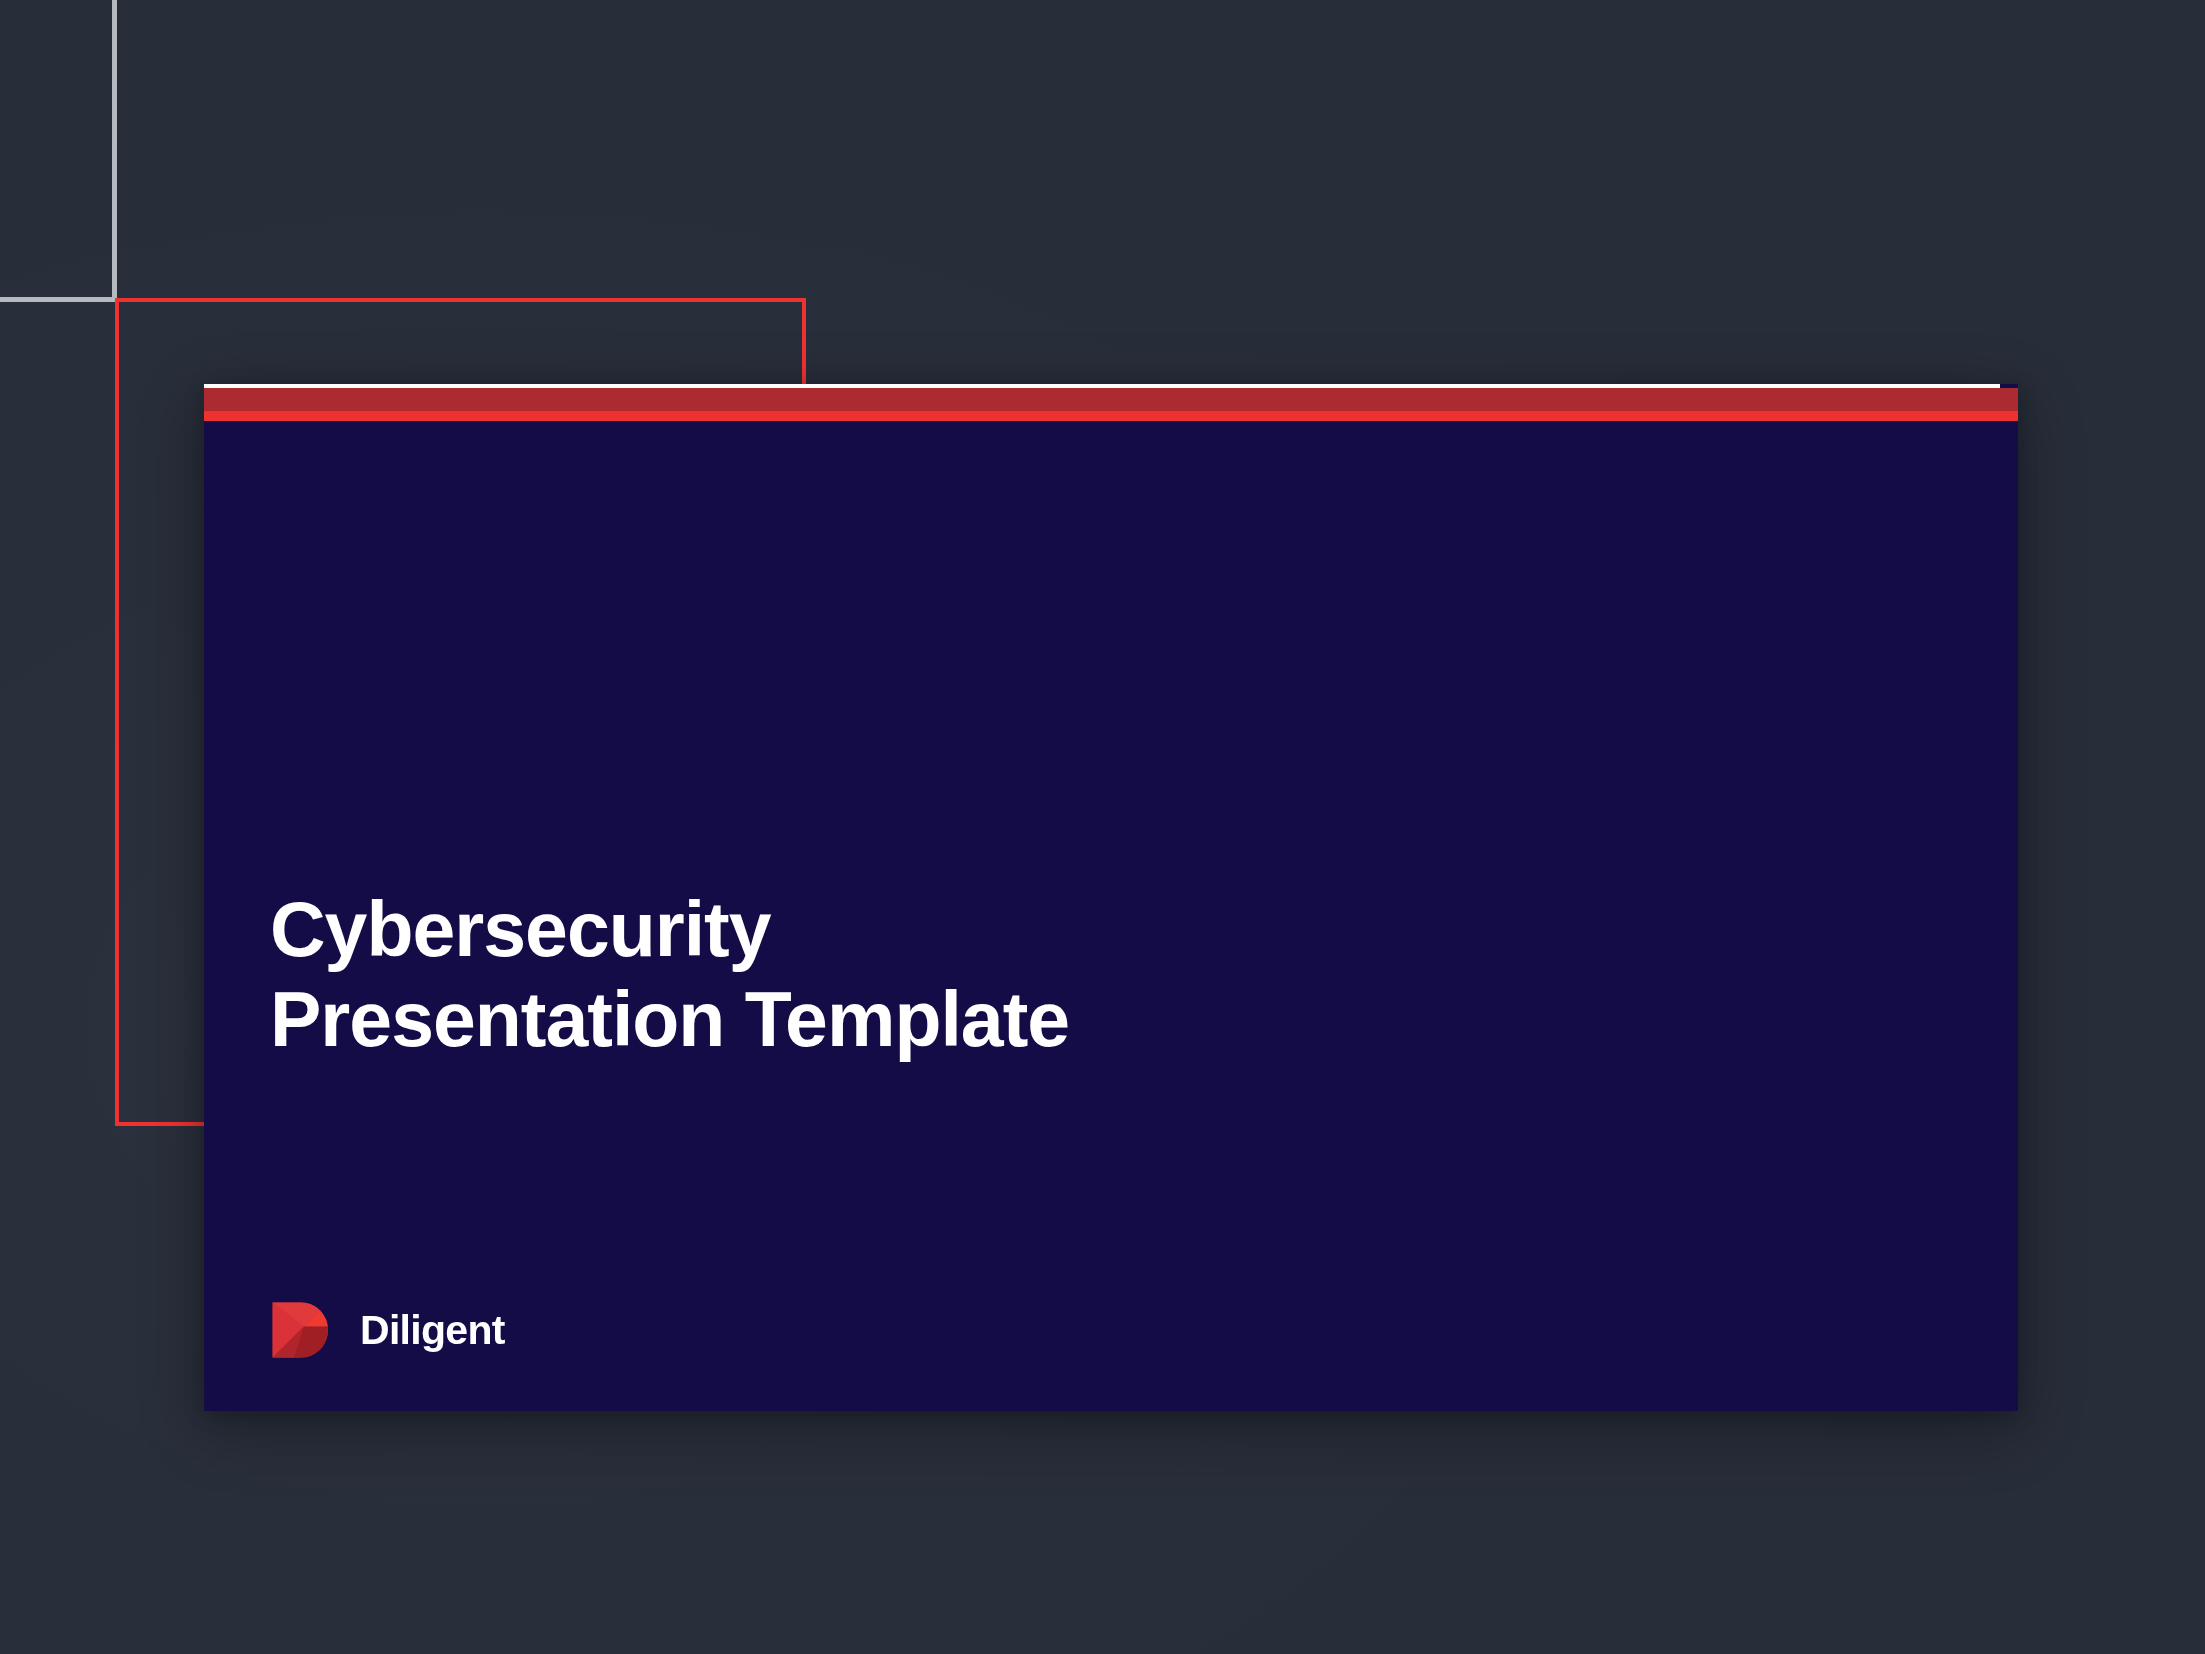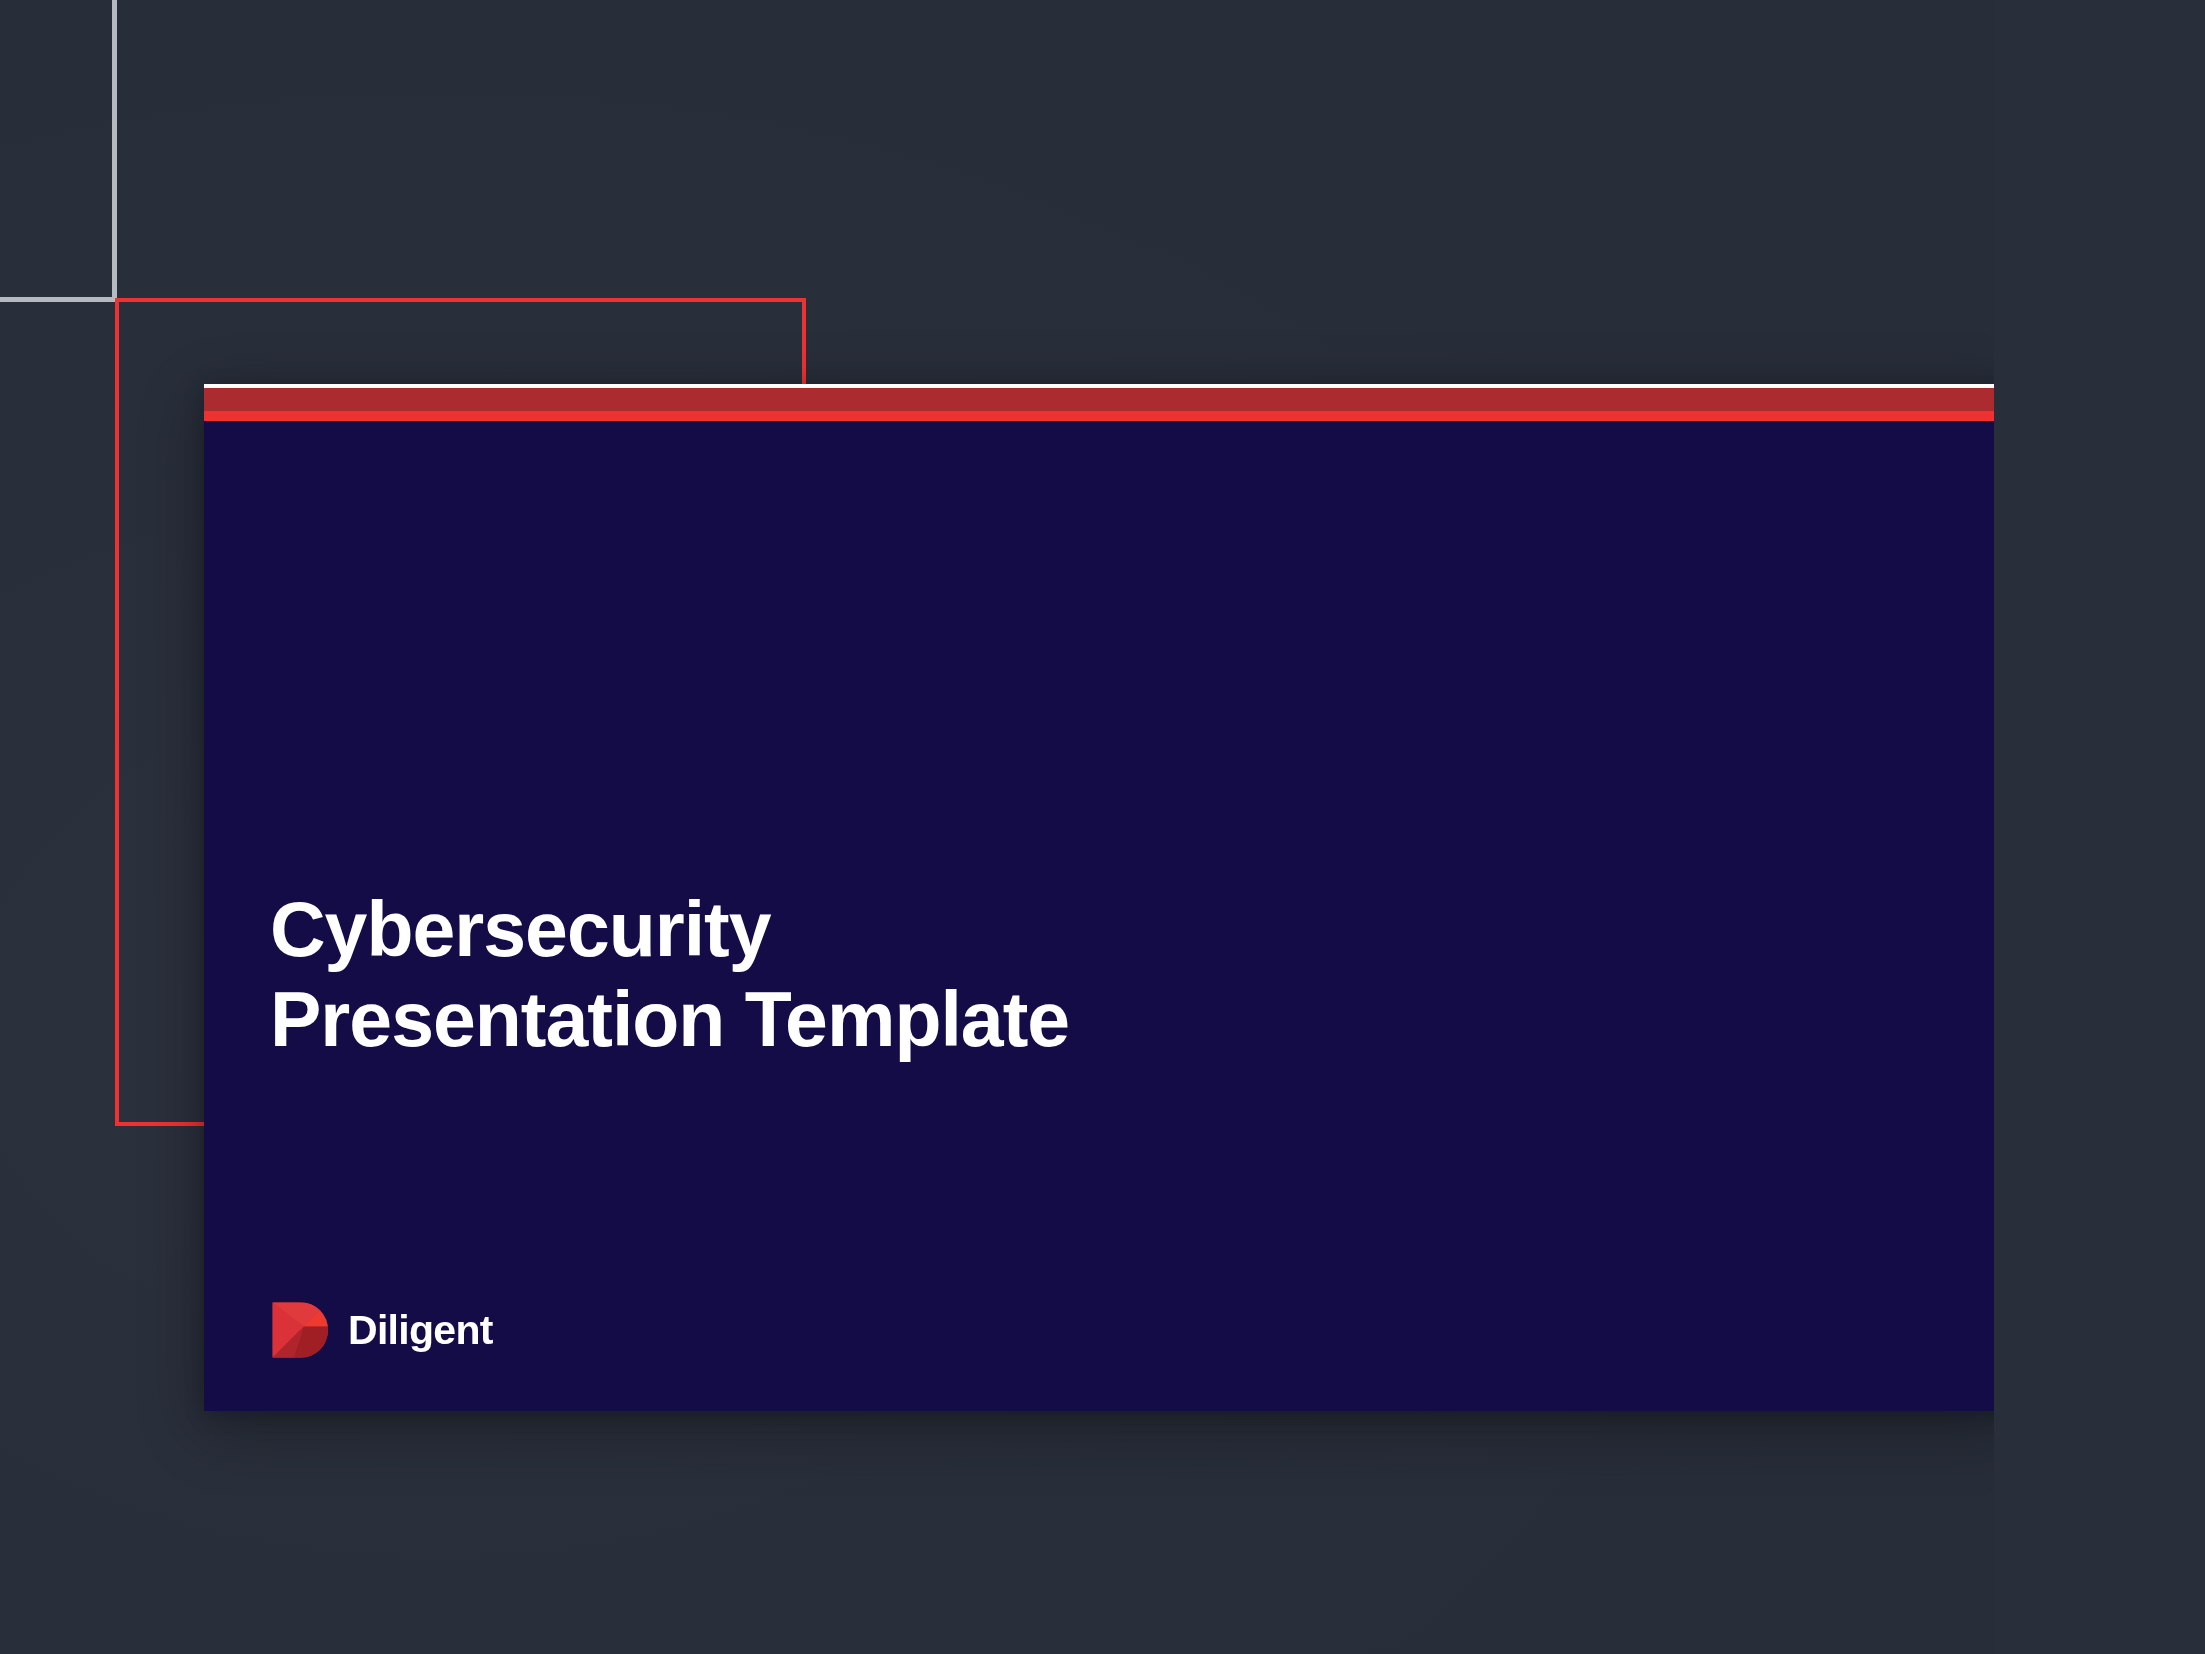--- a/index.html
+++ b/index.html
@@ -10,21 +10,21 @@
   body {
     width: 2205px;
     height: 1654px;
     font-family: "Liberation Sans", sans-serif;
     overflow: hidden;
   }
 
   
   #canvas {
     position: relative;
-    width: 1994px;
+    width: 2205px;
     height: 1654px;
     background:
       radial-gradient(ellipse 1455px 1058px at 22% 62%, #2b313d 0%, #282e3a 55%, #272d39 100%),
       linear-gradient(160deg, #262c37 0%, #2a303c 45%, #282e3a 100%);
     overflow: hidden;
   }
 
   
   .deco-gray-v {
     position: absolute;
@@ -116,21 +116,21 @@
     white-space: pre-line;
   }
 
   
   .logo-lockup {
     position: absolute;
     left: 66px;
     top: 880px;
     display: flex;
     align-items: center;
-    gap: 20px;
+    gap: 32px;
   }
   .logo-mark {
     width: 58px;
     height: 58px;
     display: block;
   }
   .logo-word {
     color: #ffffff;
     font-family: "Liberation Sans", sans-serif;
     font-weight: bold;

